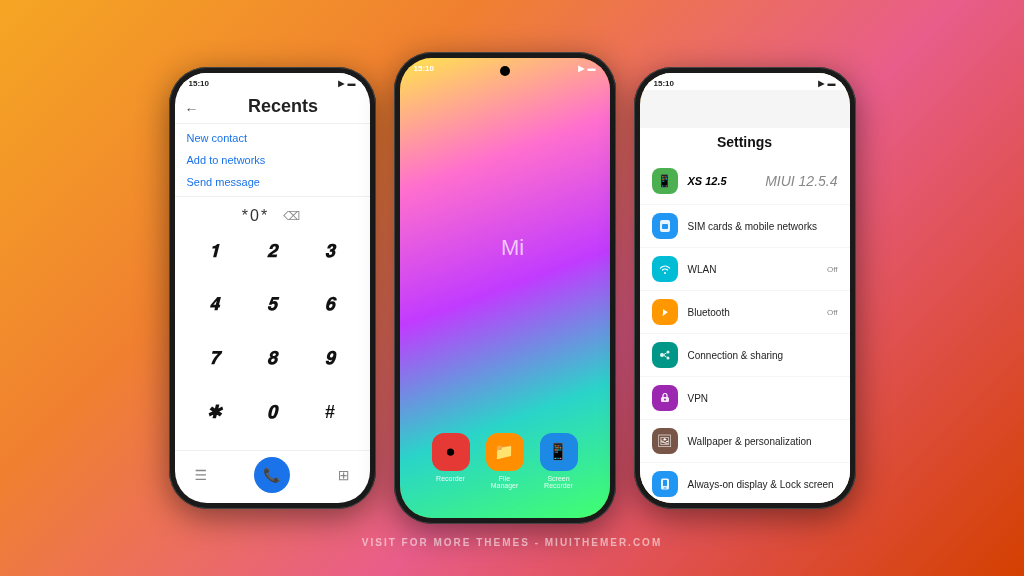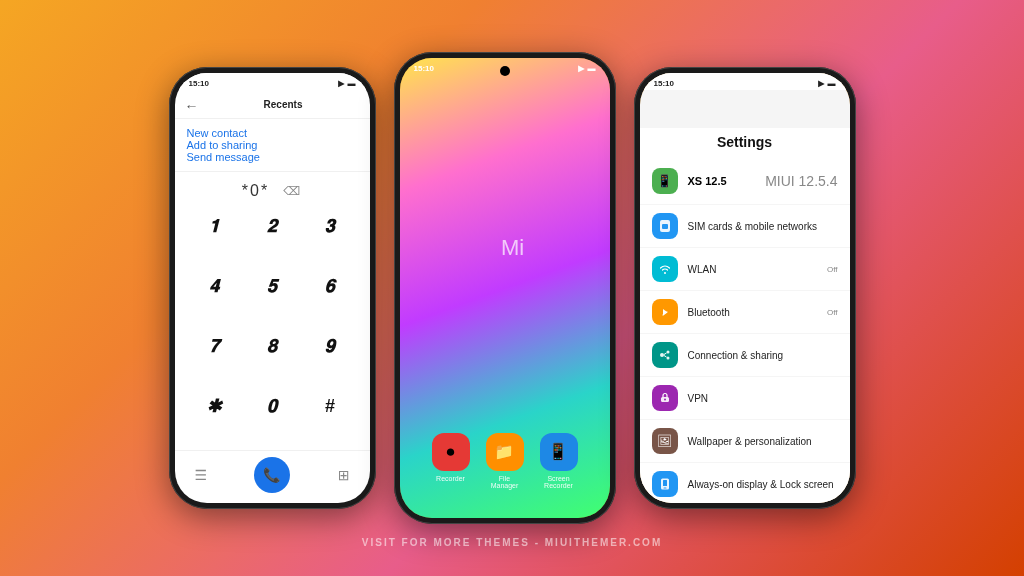--- a/index.html
+++ b/index.html
@@ -103,31 +103,32 @@
       padding: 6px 10px 6px;
       border-bottom: 1px solid #f0f0f0;
       gap: 8px;
     }
     .recents-header .back-arrow {
       font-size: 14px;
       color: #555;
       cursor: pointer;
     }
     .recents-header .title {
-      font-size: 10px;
+      font-size: 18px;
       font-weight: 600;
       color: #222;
       flex: 1;
       text-align: center;
     }
 
     .recents-actions {
       display: flex;
       flex-direction: column;
       padding: 8px 12px;
+      gap: 10px;
       border-bottom: 1px solid #f0f0f0;
     }
     .recents-actions a {
       color: #1a73e8;
       font-size: 11px;
       text-decoration: none;
     }
 
     .dialpad-display {
       display: flex;
@@ -308,20 +309,21 @@
       line-height: 1.3;
     }
     .settings-item-badge {
       font-size: 8px;
       color: #888;
     }
     .settings-first-row {
       display: flex;
       align-items: center;
       gap: 10px;
+      font-style: italic;
     }
     .settings-first-row .device-name {
       font-size: 11px;
       font-weight: 600;
     }
     .settings-first-row .miui-version {
       font-size: 14px;
       color: #888;
       margin-left: auto;
     }
@@ -341,21 +343,21 @@
         </div>
       </div>
 
       <div class="recents-header">
         <span class="back-arrow">←</span>
         <span class="title">Recents</span>
       </div>
 
       <div class="recents-actions">
         <a>New contact</a>
-        <a>Add to sharing</a>
+        <a>Add to networks</a>
         <a>Send message</a>
       </div>
 
       <div class="dialpad-display">
         <span>*0*</span>
         <span class="backspace">⌫</span>
       </div>
 
       <div class="dialpad">
         <div class="dialpad-key">𝟏</div>

